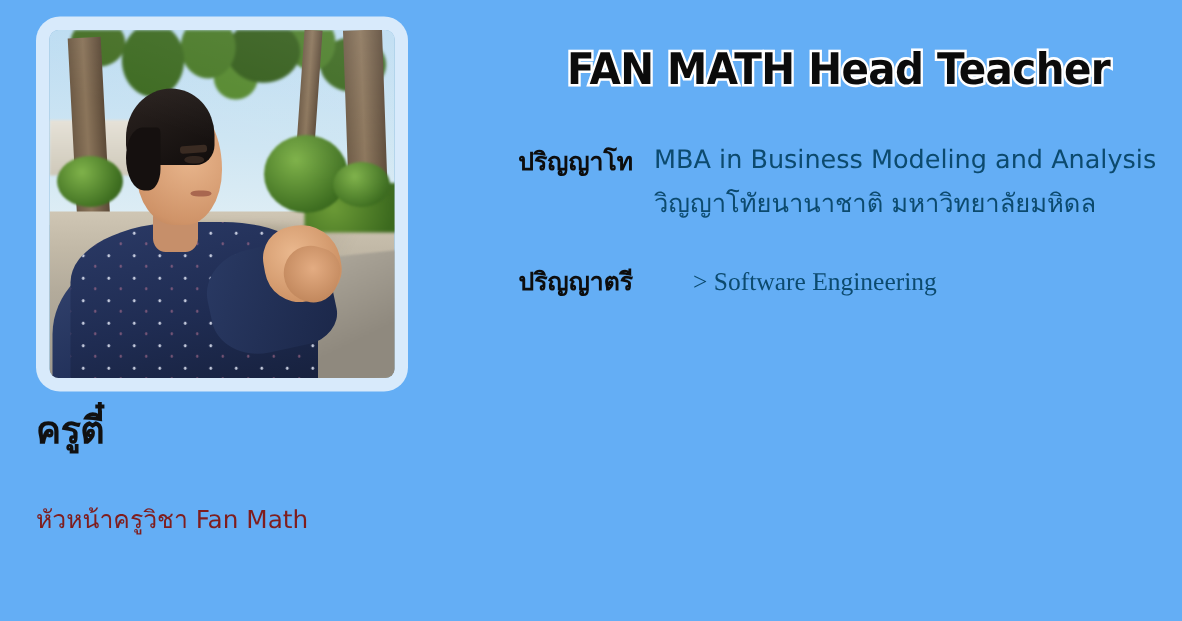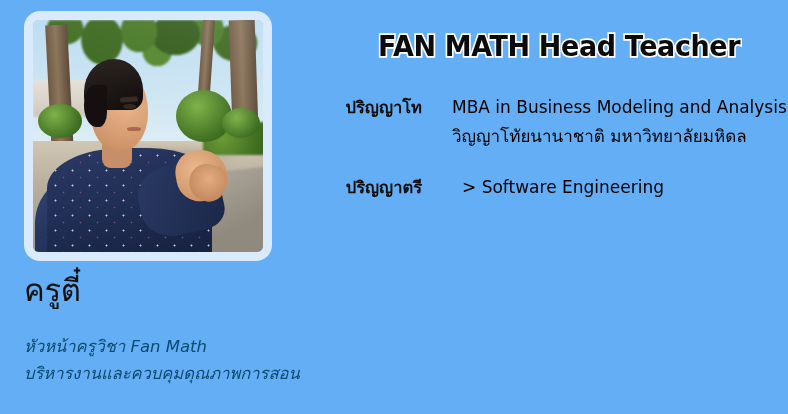--- a/index.html
+++ b/index.html
@@ -175,36 +175,35 @@
     position: absolute; inset: 0;
     background: linear-gradient(200deg, rgba(255,255,255,.10), rgba(255,255,255,0) 38%);
     pointer-events: none;
   }
 
   
   #nickname {
     position: absolute;
     left: 24px;
     top: 272px;
-    font-size: 31px;
-    font-weight: normal;
+    font-size: 25px;
+    font-weight: bold;
     color: #111111;
     letter-spacing: -0.3px;
     line-height: 1.2;
     white-space: nowrap;
   }
   #role-lines {
     position: absolute;
     left: 24px;
     top: 333px;
-    color: #0c4a6e;
+    color: #7f1d1d;
     font-size: 16.5px;
     line-height: 27px;
     white-space: nowrap;
-    font-style: italic;
   }
 
   
   #headline {
     position: absolute;
     left: 378px;
     top: 29px;
     font-size: 29px;
     font-weight: bold;
     color: #0b0b0b;
@@ -219,41 +218,41 @@
   #edu-list {
     position: absolute;
     left: 330px;
     top: 93px;
     width: 450px;
   }
   .edu-row {
     display: flex;
     align-items: flex-start;
   }
-  .edu-row + .edu-row { margin-top: 0px; }
+  .edu-row + .edu-row { margin-top: 0px; font-family: Liberation Serif, serif; }
   .edu-label {
     width: 92px;
     flex: 0 0 92px;
     text-align: right;
     font-size: 16.5px;
     font-weight: bold;
     color: #0d0d0d;
     line-height: 29px;
     white-space: nowrap;
   }
   .edu-values {
     margin-left: 14px;
     font-size: 17px;
-    color: #000000;
+    color: #0c4a6e;
     line-height: 29px;
   }
   .edu-values .v-line { white-space: nowrap; }
   .edu-values .v-line.indent { padding-left: 26px; text-align: right; }
 
-  #row-master  { margin-bottom: 22px; gap: 16px; }
+  #row-master  { margin-bottom: 22px; }
   #row-bachelor{ margin-bottom: 22px; }
 </style>
 </head>
 <body>
 
 <div id="card">
 
   <div id="photo-frame">
     <div id="photo">
       <div class="sky"></div>
@@ -283,21 +282,20 @@
       <div class="hands"></div>
       <div class="hand-2"></div>
       <div class="photo-gloss"></div>
     </div>
   </div>
 
   <div id="nickname">ครูตี๋</div>
 
   <div id="role-lines">
     <div>หัวหน้าครูวิชา Fan Math</div>
-    <div>บริหารงานและควบคุมดุณภาพการสอน</div>
   </div>
 
   <div id="headline">FAN MATH Head Teacher</div>
 
   <div id="edu-list">
 
     <div class="edu-row" id="row-master">
       <div class="edu-label">ปริญญาโท</div>
       <div class="edu-values">
         <div class="v-line">MBA in Business Modeling and Analysis</div>

